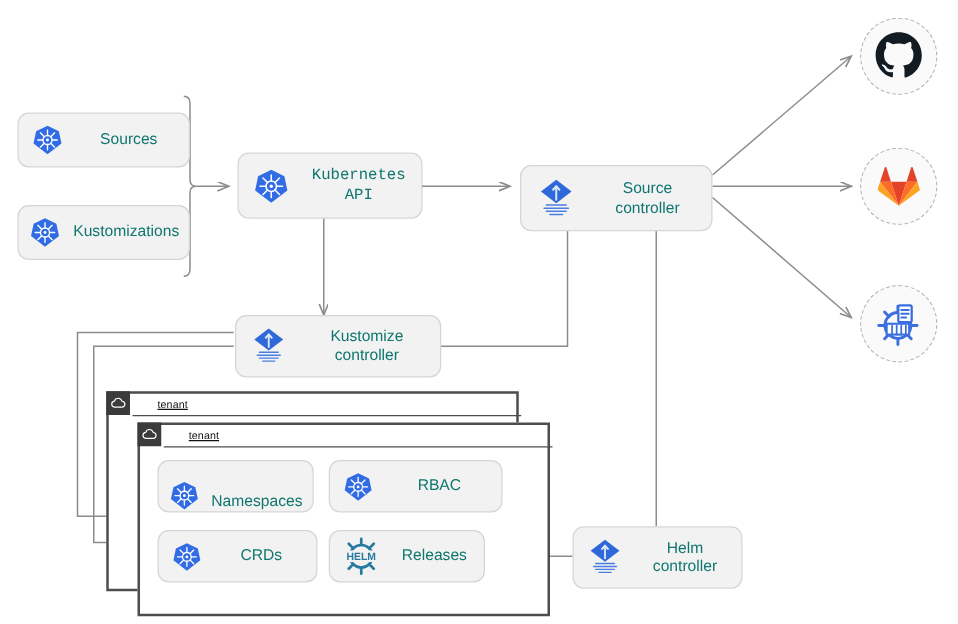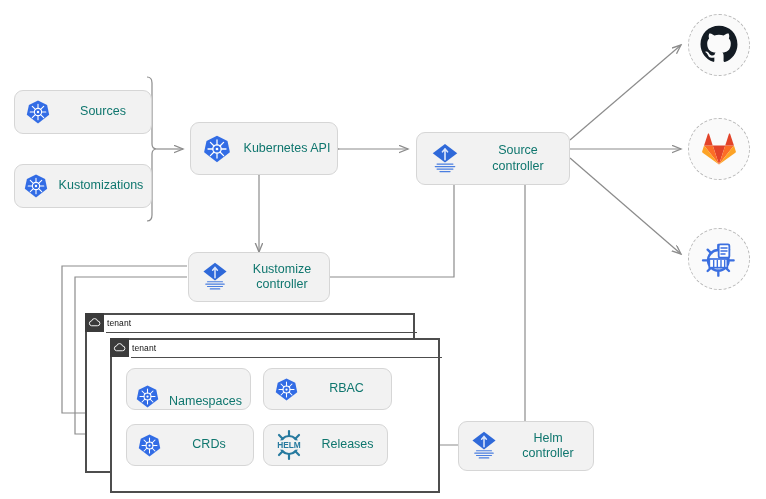--- a/index.html
+++ b/index.html
@@ -20,21 +20,21 @@
 
   .tenant{
     position:absolute;background:#ffffff;border:2px solid #4d4d4d;box-sizing:border-box;
   }
   .tenant .thead{
     position:absolute;left:-2px;top:-2px;display:flex;align-items:center;height:19px;
   }
   .tenant .tchip{
     width:19px;height:19px;background:#3b3b3b;display:flex;align-items:center;justify-content:center;
   }
-  .tenant .tname{font-size:8.5px;color:#111;padding-left:3px;letter-spacing:.1px;}
+  .tenant .tname{font-size:8.5px;color:#111;padding-left:22px;letter-spacing:.1px;text-decoration:underline;}
   .tenant .trule{position:absolute;left:19px;top:17px;height:1px;background:#4d4d4d;}
 
   .extnode{
     position:absolute;width:62px;height:62px;border-radius:50%;
     border:1px dashed #b8b8b8;background:#fafafa;
     display:flex;align-items:center;justify-content:center;box-sizing:border-box;
   }
 </style>
 </head>
 <body>
@@ -125,21 +125,21 @@
           <circle cx="50" cy="50" r="14"></circle>
           <path d="M50,36 L50,20 M50,64 L50,80 M36,50 L20,50 M64,50 L80,50
                    M40,40 L28,28 M60,40 L72,28 M40,60 L28,72 M60,60 L72,72"></path>
         </g>
         <circle cx="50" cy="50" r="4.5" fill="#fff"></circle>
       </svg>
     </div>
     <div class="lbl">Kustomizations</div>
   </div>
 
-  <div class="node" style="left:190px;top:122px;width:148px;height:53px;">
+  <div class="node" style="left:190px;top:122px;width:148px;height:53px;font-family:Liberation Mono, monospace;">
     <div class="ico" style="width:52px;">
       <svg width="30" height="30" viewBox="0 0 100 100">
         <polygon points="50,6 85,23 93,61 50,94 7,61 15,23" fill="#326ce5"></polygon>
         <g fill="none" stroke="#fff" stroke-width="4.2" stroke-linecap="round">
           <circle cx="50" cy="50" r="14"></circle>
           <path d="M50,36 L50,20 M50,64 L50,80 M36,50 L20,50 M64,50 L80,50
                    M40,40 L28,28 M60,40 L72,28 M40,60 L28,72 M60,60 L72,72"></path>
         </g>
         <circle cx="50" cy="50" r="4.5" fill="#fff"></circle>
       </svg>
@@ -157,21 +157,21 @@
           <path d="M23,71 L77,71"></path>
           <path d="M28,78 L72,78"></path>
           <path d="M36,85 L64,85"></path>
         </g>
       </svg>
     </div>
     <div class="lbl">Source
 controller</div>
   </div>
 
-  <div class="node" style="left:188px;top:252px;width:142px;height:50px;">
+  <div class="node" style="left:188px;top:252px;width:165px;height:50px;">
     <div class="ico" style="width:52px;">
       <svg width="34" height="34" viewBox="0 0 100 100">
         <polygon points="50,8 84,34 50,60 16,34" fill="#2f69d9"></polygon>
         <path d="M50,22 L50,52 M50,22 L43,30 M50,22 L57,30" stroke="#dce6fb" stroke-width="4.5" fill="none" stroke-linecap="round"></path>
         <g stroke="#4a7ee0" stroke-width="3.4" fill="none" stroke-linecap="round">
           <path d="M28,64 L72,64"></path>
             <path d="M23,71 L77,71"></path>
           <path d="M28,78 L72,78"></path>
             <path d="M36,85 L64,85"></path>
         </g>
@@ -206,21 +206,21 @@
           <circle cx="50" cy="50" r="14"></circle>
           <path d="M50,36 L50,20 M50,64 L50,80 M36,50 L20,50 M64,50 L80,50
                    M40,40 L28,28 M60,40 L72,28 M40,60 L28,72 M60,60 L72,72"></path>
         </g>
         <circle cx="50" cy="50" r="4.5" fill="#fff"></circle>
       </svg>
     </div>
     <div class="lbl">Namespaces</div>
   </div>
 
-  <div class="node" style="left:263px;top:368px;width:129px;height:42px;">
+  <div class="node" style="left:263px;top:368px;width:139px;height:42px;">
     <div class="ico" style="width:44px;">
       <svg width="25" height="25" viewBox="0 0 100 100">
         <polygon points="50,6 85,23 93,61 50,94 7,61 15,23" fill="#326ce5"></polygon>
         <g fill="none" stroke="#fff" stroke-width="4.2" stroke-linecap="round">
           <circle cx="50" cy="50" r="14"></circle>
           <path d="M50,36 L50,20 M50,64 L50,80 M36,50 L20,50 M64,50 L80,50
                    M40,40 L28,28 M60,40 L72,28 M40,60 L28,72 M60,60 L72,72"></path>
         </g>
         <circle cx="50" cy="50" r="4.5" fill="#fff"></circle>
       </svg>

